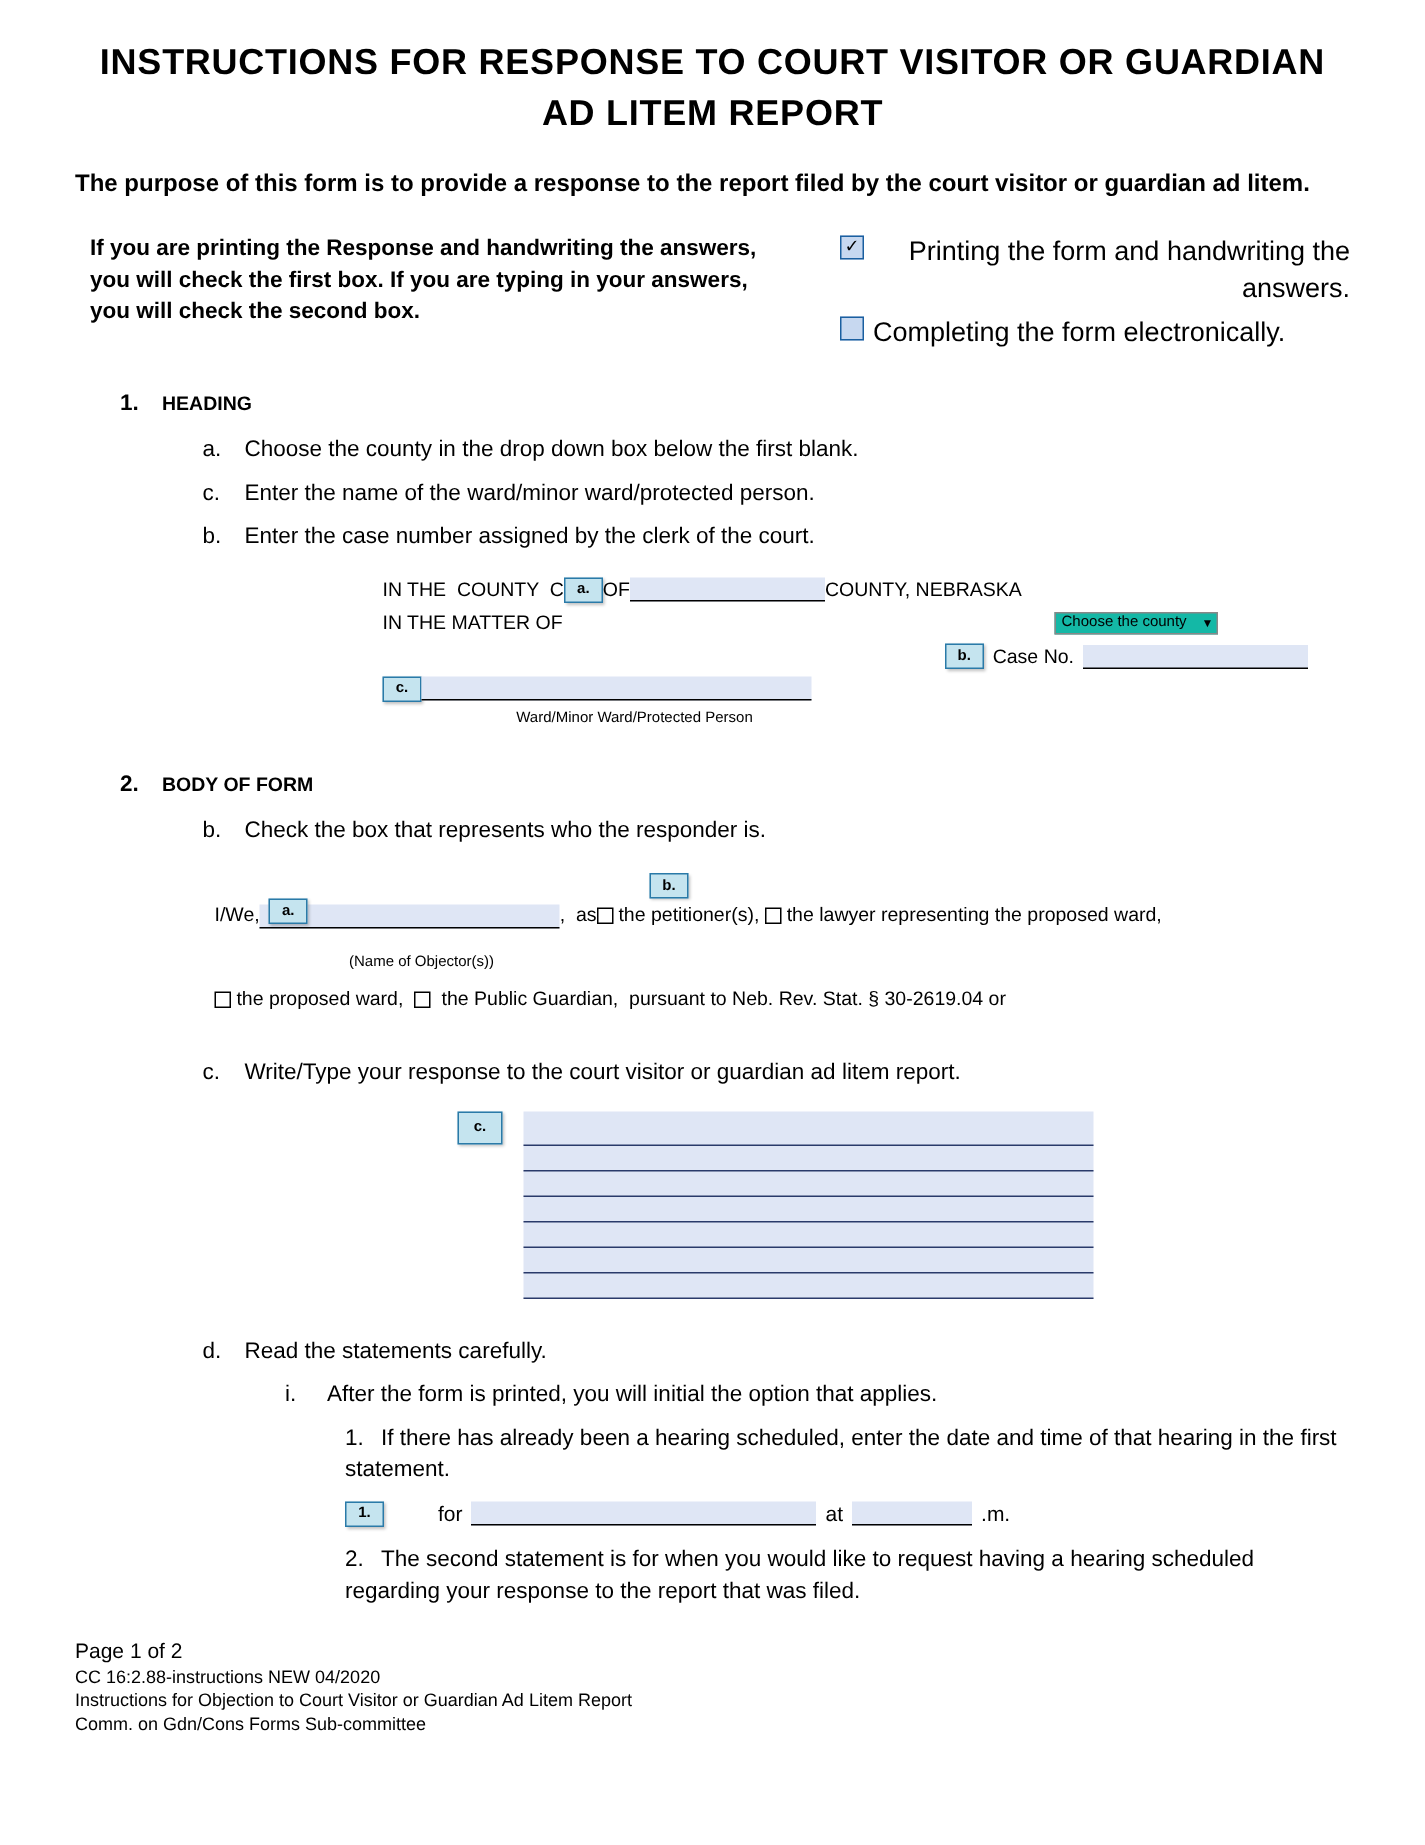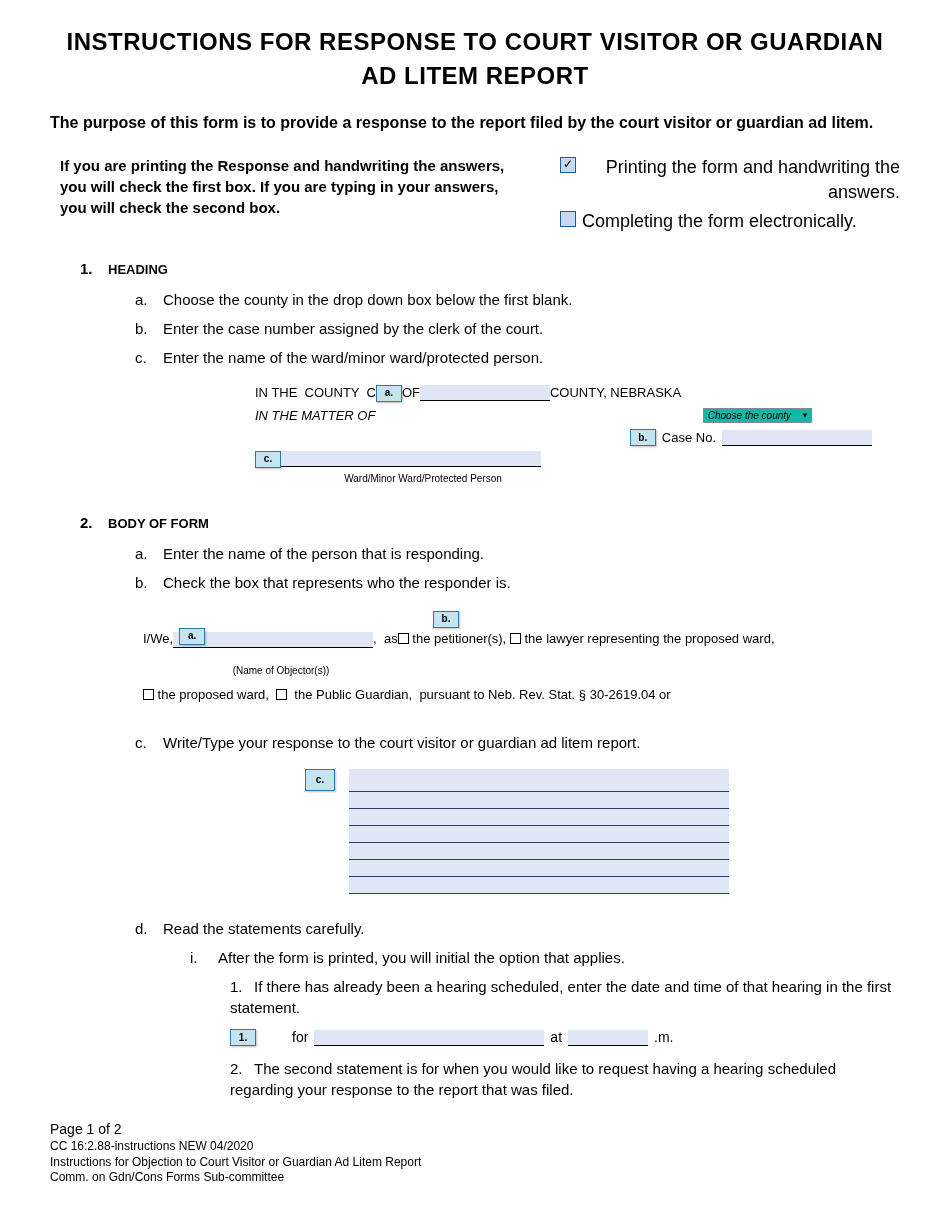--- a/index.html
+++ b/index.html
@@ -157,32 +157,32 @@
       <span>Completing the form electronically.</span>
     </div>
   </div>
 </div>
 
 <ol class="main">
   <li>
     <span class="num">1.</span><span class="section-title">HEADING</span>
     <ol class="sub">
       <li><span class="let">a.</span><span>Choose the county in the drop down box below the first blank.</span></li>
+      <li><span class="let">c.</span><span>Enter the name of the ward/minor ward/protected person.</span></li>
       <li><span class="let">b.</span><span>Enter the case number assigned by the clerk of the court.</span></li>
-      <li><span class="let">c.</span><span>Enter the name of the ward/minor ward/protected person.</span></li>
     </ol>
     <div class="example-box" style="padding-left:120px;">
       <div class="ex-line">
         <span class="ex-text">IN THE  COUNTY  C</span>
         <span class="callout">a.</span>
         <span class="ex-text">OF</span>
         <span class="blank w130"></span>
         <span class="ex-text">COUNTY, NEBRASKA</span>
       </div>
-      <div class="ex-line" style="justify-content:space-between;font-style:italic;">
+      <div class="ex-line" style="justify-content:space-between;">
         <span class="ex-text">IN THE MATTER OF</span>
         <span style="display:flex;align-items:center;gap:6px;margin-right:80px;">
           <span class="dropdown">Choose the county</span>
         </span>
       </div>
       <div class="ex-line" style="justify-content:flex-end;gap:6px;padding-right:20px;">
         <span class="callout">b.</span>
         <span class="ex-text">Case No.</span>
         <span class="blank w150"></span>
       </div>
@@ -190,21 +190,20 @@
         <span class="callout">c.</span>
         <span class="blank w260"></span>
       </div>
       <div class="sublabel" style="width:280px;margin-left:28px;">Ward/Minor Ward/Protected Person</div>
     </div>
   </li>
 
   <li>
     <span class="num">2.</span><span class="section-title">BODY OF FORM</span>
     <ol class="sub">
-      <li><span class="let">a.</span><span>Enter the name of the person that is responding.</span></li>
       <li><span class="let">b.</span><span>Check the box that represents who the responder is.</span></li>
     </ol>
     <div class="example-box" style="font-size:13px;">
       <div style="margin-left:290px;margin-bottom:2px;">
         <span class="callout">b.</span>
       </div>
       <div class="ex-line">
         <span class="ex-text">I/We,</span>
         <span style="position:relative;display:inline-block;">
           <span class="blank w200"></span>

